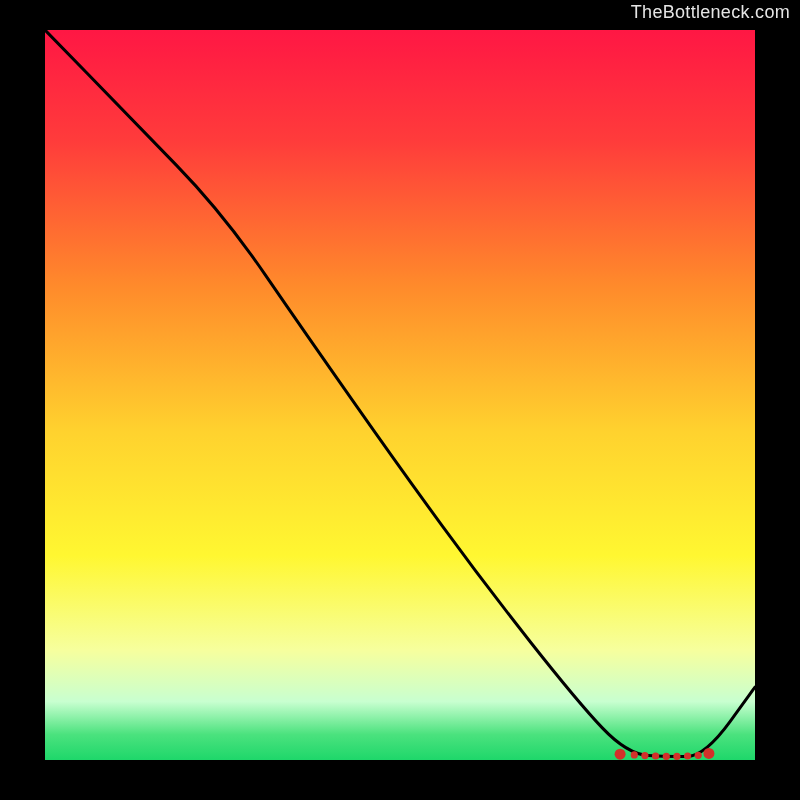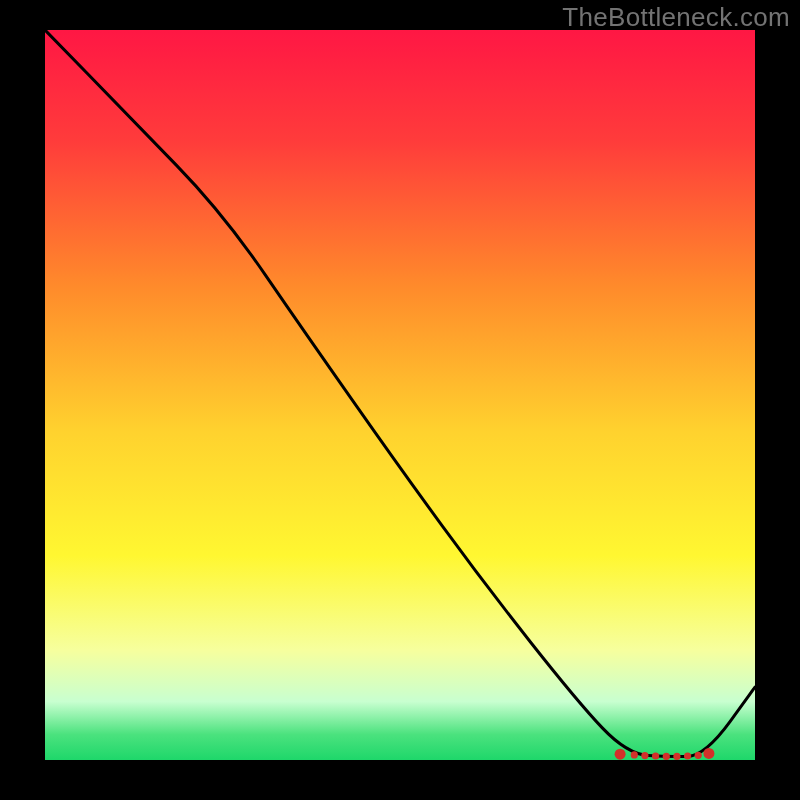--- a/index.html
+++ b/index.html
@@ -14,22 +14,22 @@
   .frame {
     position: relative;
     width: 800px;
     height: 800px;
     background: #000;
   }
   .watermark {
     position: absolute;
     top: 2px;
     right: 10px;
-    color: #737373;
-    font-size: 26px;
+    color: #e5e5e5;
+    font-size: 18px;
     font-weight: 500;
     letter-spacing: 0.3px;
   }
   .plot {
     position: absolute;
     left: 45px;
     top: 30px;
     width: 710px;
     height: 730px;
   }

